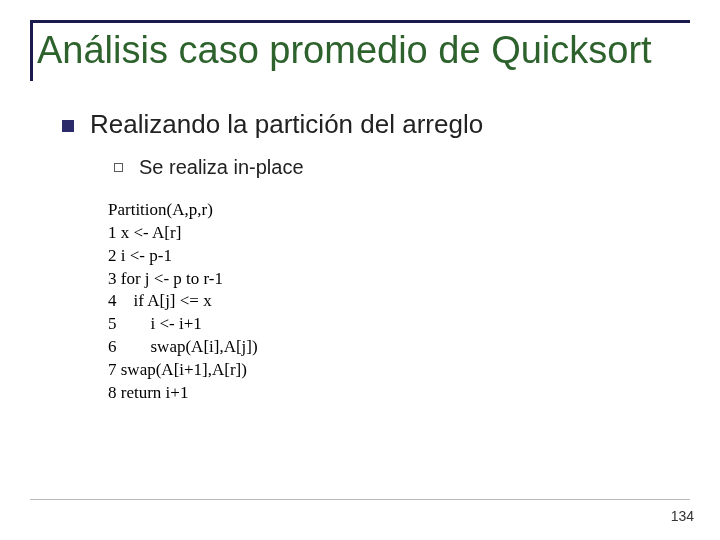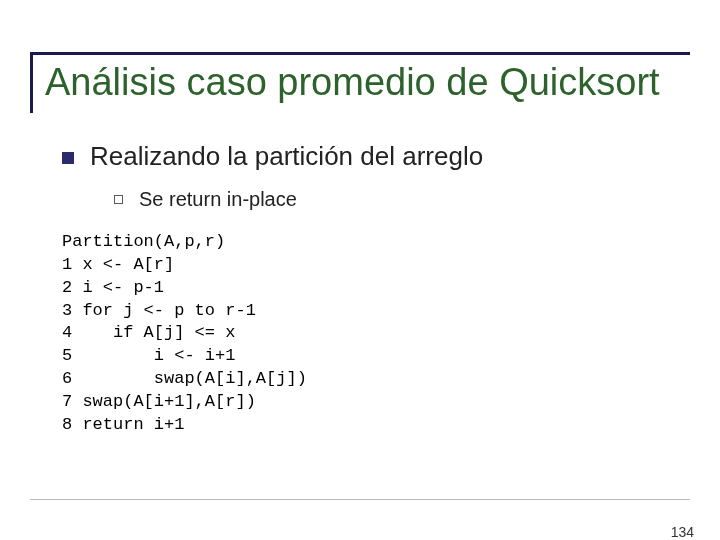--- a/index.html
+++ b/index.html
@@ -7,23 +7,22 @@
       width: 720px;
       height: 540px;
       background: #fff;
       font-family: Arial, Helvetica, sans-serif;
       position: relative;
       padding: 20px 30px 30px 30px;
     }
     .title-wrap {
       border-top: 3px solid #1a1a4d;
       border-left: 3px solid #1a1a4d;
-      padding: 6px 0 8px 12px;
+      padding: 6px 0 8px 4px;
       margin-bottom: 28px;
-      margin-top: 32px;
     }
     .title {
       color: #2d622d;
       font-size: 38px;
       font-weight: 400;
       line-height: 1.15;
     }
     .content { padding-left: 32px; }
     .row1 { display: flex; align-items: center; margin-bottom: 16px; }
     .bullet-sq {
@@ -31,29 +30,30 @@
       margin-top: 3px; margin-right: 16px;
     }
     .subtitle { font-size: 26px; color: #222; font-weight: 400; text-align: right; }
     .row2 { display: flex; align-items: center; margin: 0 0 20px 52px; }
     .bullet-hollow {
       width: 9px; height: 9px; border: 1.5px solid #5a5a5a; flex-shrink: 0;
       margin-right: 16px;
     }
     .subsub { font-size: 20px; color: #222; font-weight: 400; }
     .code {
-      font-family: Liberation Mono, monospace;
+      font-family: Liberation Serif, serif;
       font-size: 17px;
       line-height: 1.35;
       color: #000;
+      margin-left: 46px;
       white-space: pre;
     }
     .pagenum {
       position: absolute;
-      bottom: 0;
+      bottom: 16px;
       right: 26px;
       font-size: 14px;
       color: #333;
     }
     .footline {
       position: absolute;
       left: 30px; right: 30px; bottom: 40px;
       border-top: 1px solid #bbb;
     }
   </style>
@@ -65,21 +65,21 @@
 </div>
 
 <div class="content">
   <div class="row1">
     <span class="bullet-sq"></span>
     <span class="subtitle">Realizando la partición del arreglo</span>
   </div>
 
   <div class="row2">
     <span class="bullet-hollow"></span>
-    <span class="subsub">Se return in-place</span>
+    <span class="subsub">Se realiza in-place</span>
   </div>
 
   <pre class="code">Partition(A,p,r)
 1 x &lt;- A[r]
 2 i &lt;- p-1
 3 for j &lt;- p to r-1
 4    if A[j] &lt;= x
 5        i &lt;- i+1
 6        swap(A[i],A[j])
 7 swap(A[i+1],A[r])

